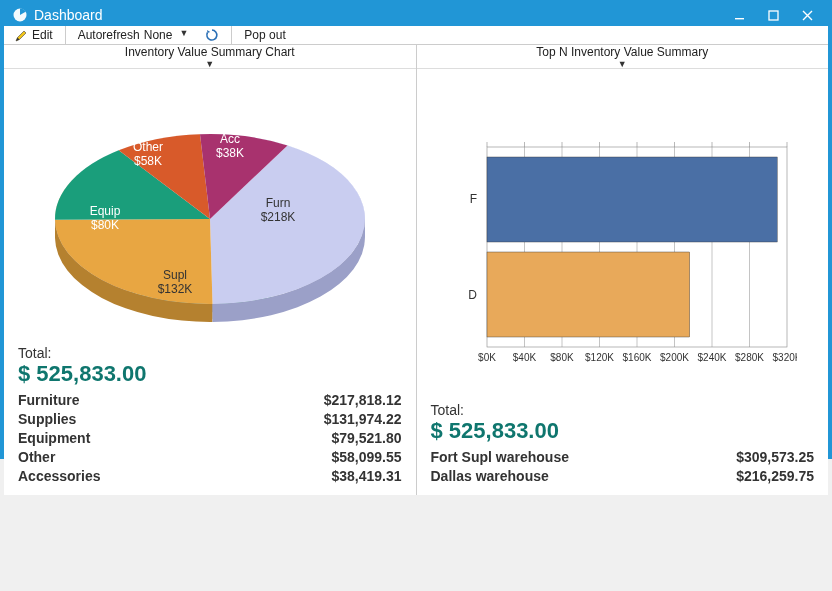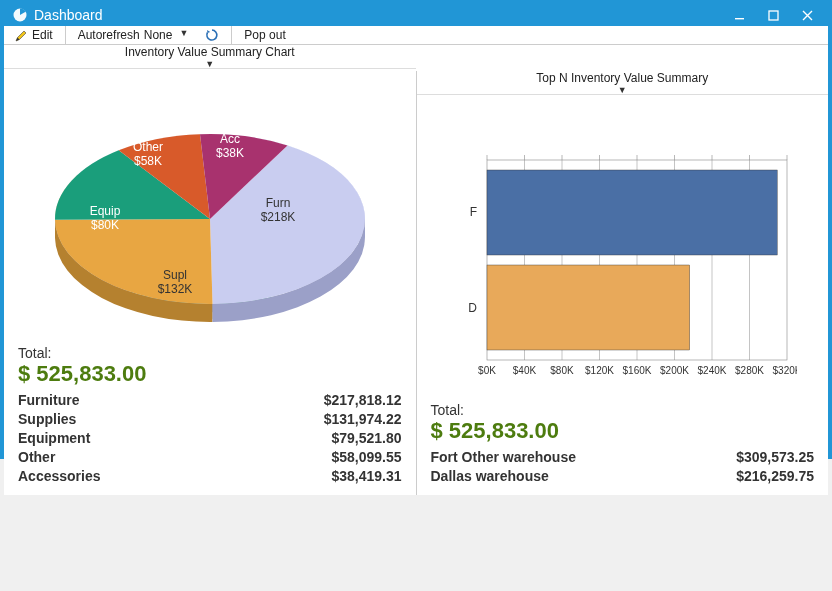--- a/index.html
+++ b/index.html
@@ -83,21 +83,21 @@
       flex: 1;
       display: flex;
       background: #fff;
     }
     .panel {
       flex: 1;
       display: flex;
       flex-direction: column;
       min-width: 0;
     }
-    .panel + .panel { border-left: 1px solid #ccc; margin-top: 26px; }
+    .panel + .panel { border-left: 1px solid #ccc; }
     .panel-header {
       height: 24px;
       display: flex;
       align-items: center;
       justify-content: space-between;
       padding: 0 8px;
       font-size: 12px;
       color: #222;
       border-bottom: 1px solid #ddd;
       flex-direction: column;
@@ -142,21 +142,21 @@
     .totals {
       padding-top: 6px;
     }
     .total-label {
       font-size: 14px;
       color: #333;
     }
     .total-value {
       font-size: 22px;
       font-weight: 700;
-      color: #4d7c0f;
+      color: #0f766e;
       margin-bottom: 4px;
     }
     .legend-row {
       display: flex;
       justify-content: space-between;
       font-size: 14px;
       font-weight: 700;
       color: #333;
       line-height: 1.35;
     }
@@ -353,21 +353,21 @@
                 <text x="302.5" y="234"><tspan>$280K</tspan></text>
                 <text x="340" y="234"><tspan>$320K</tspan></text>
               </g>
             </svg>
           </div>
         </div>
         <div class="totals">
           <div class="total-label">Total:</div>
           <div class="total-value">$ 525,833.00</div>
           <div class="legend-row">
-            <span class="name">Fort Other warehouse</span>
+            <span class="name">Fort Supl warehouse</span>
             <span class="val">$309,573.25</span>
           </div>
           <div class="legend-row">
             <span class="name">Dallas warehouse</span>
             <span class="val">$216,259.75</span>
           </div>
         </div>
       </div>
     </div>
   </div>

